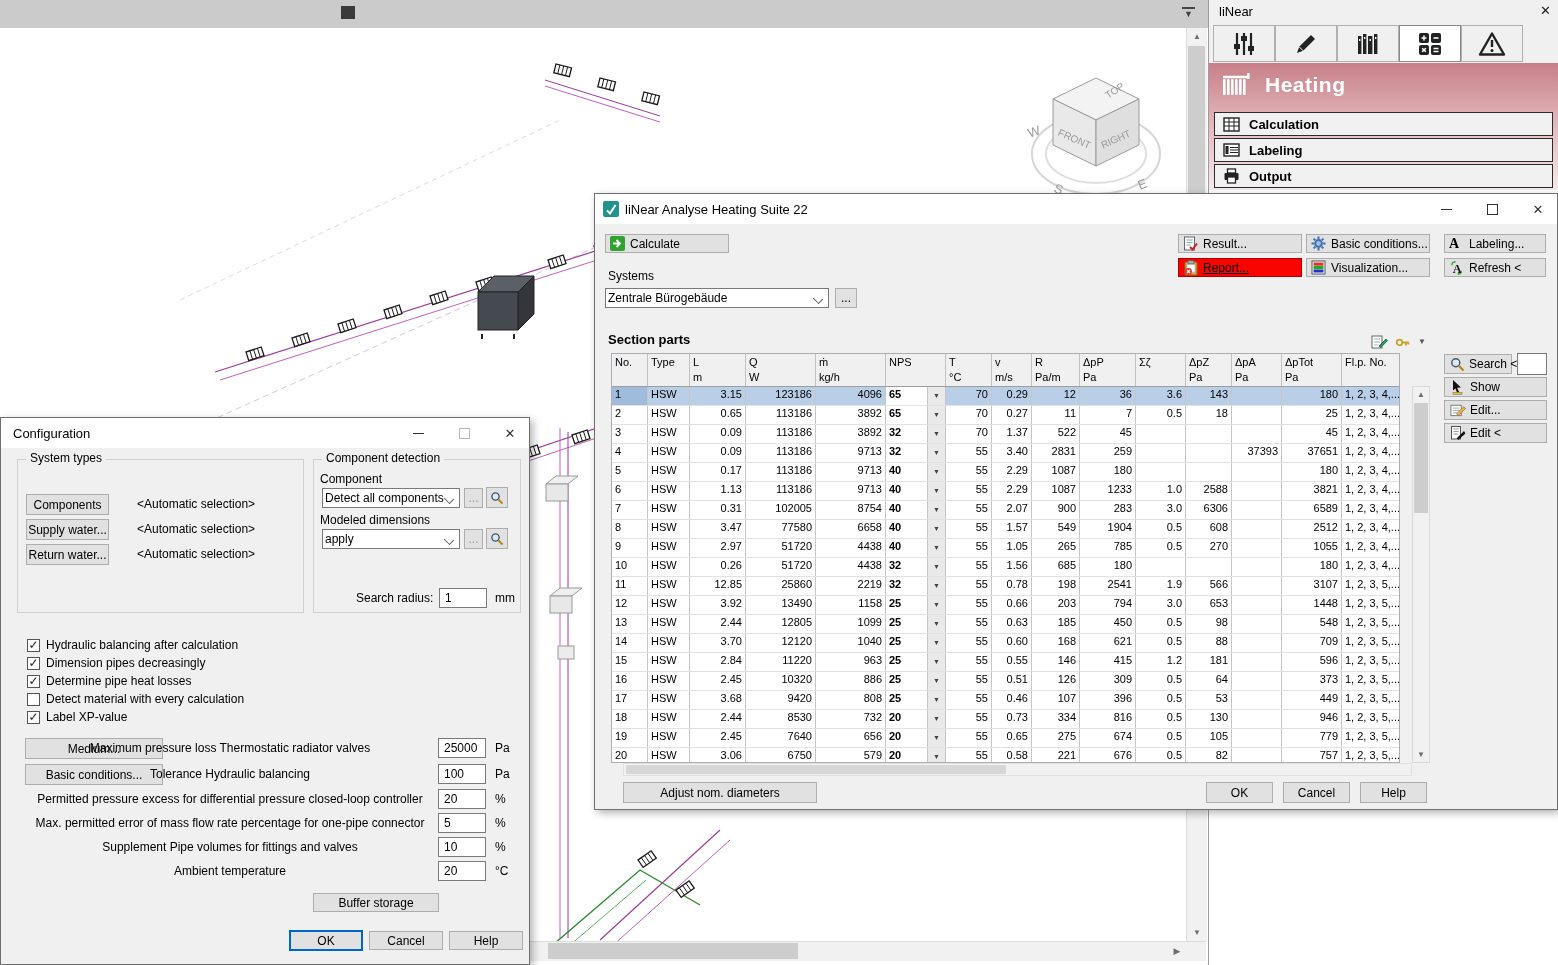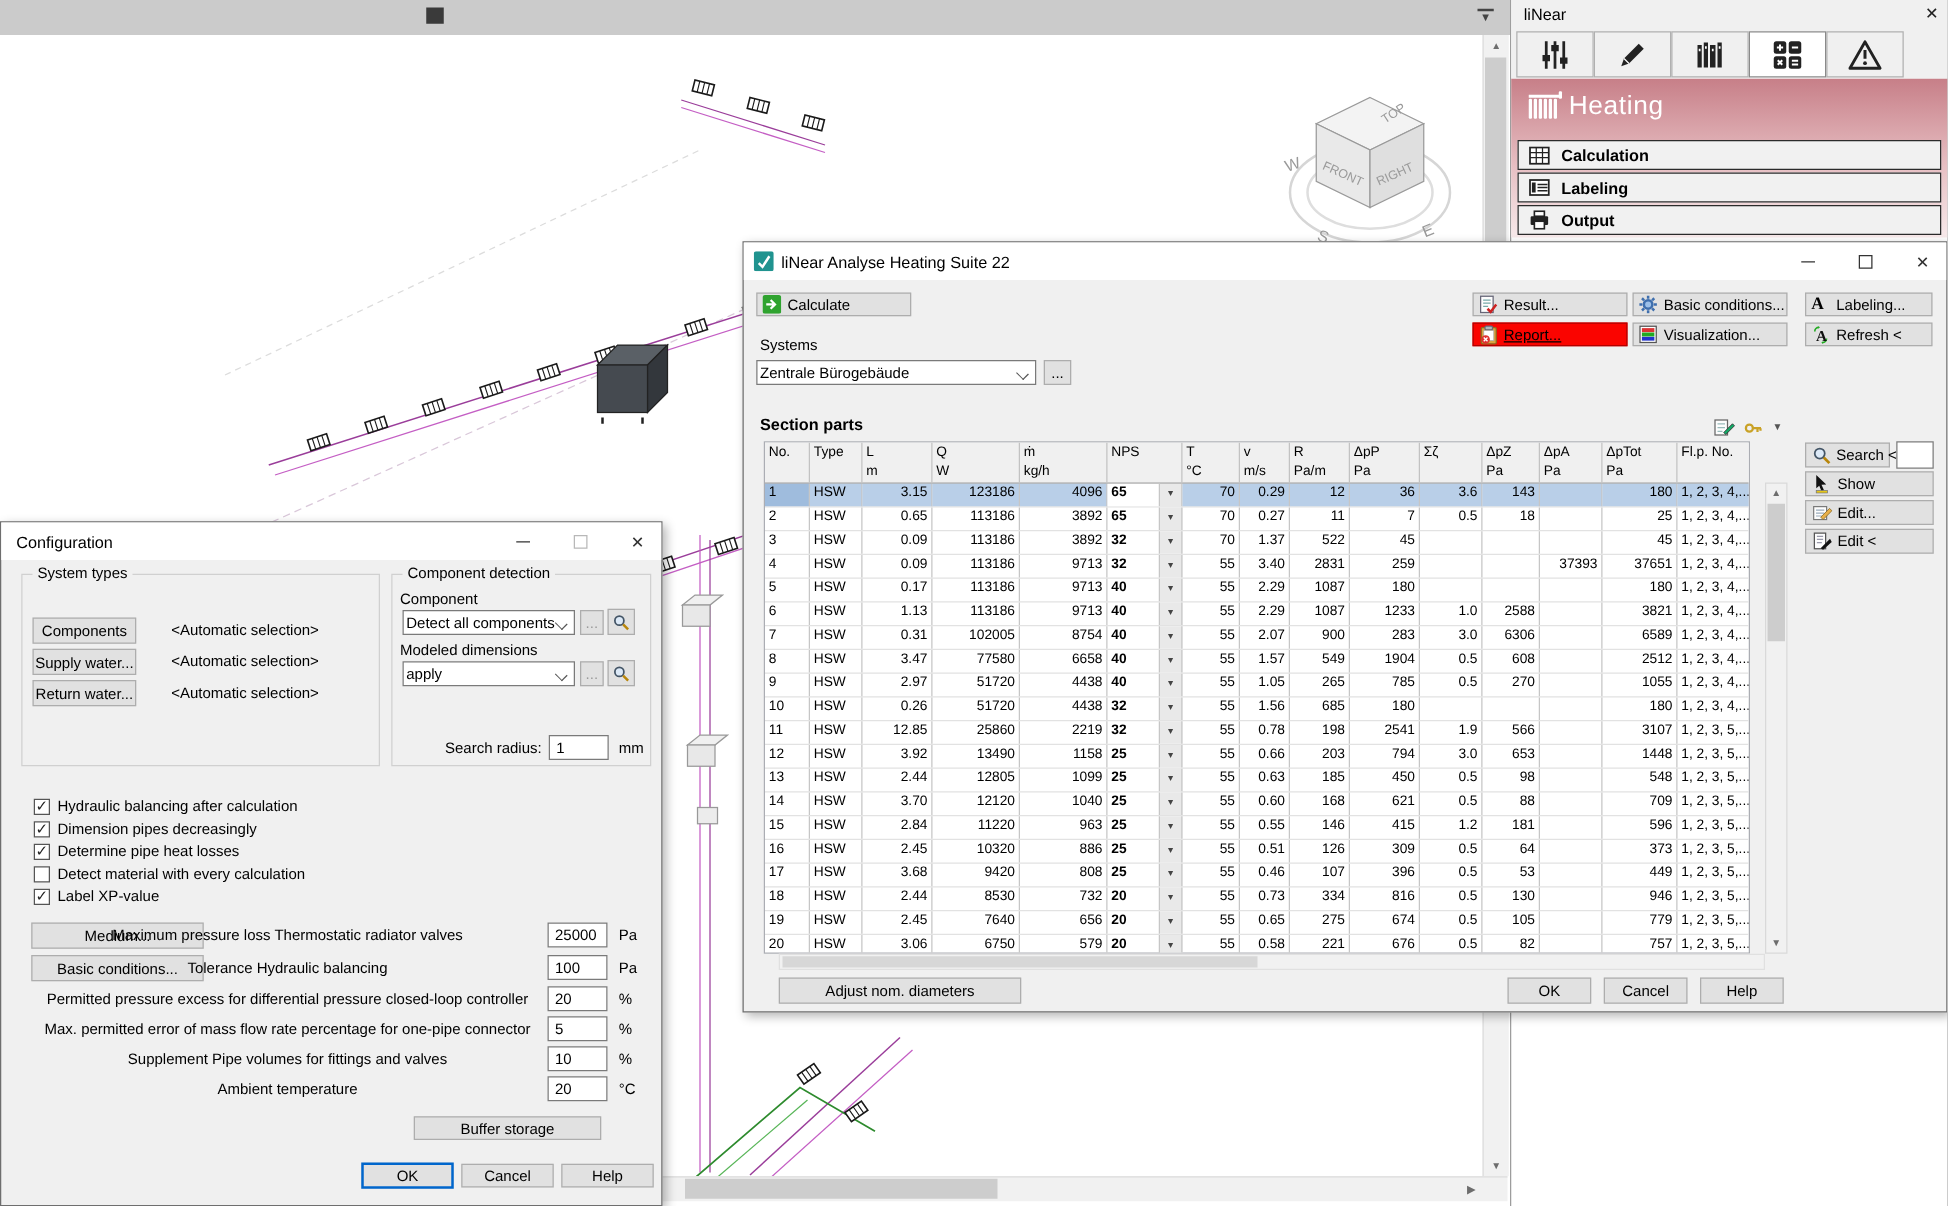--- a/index.html
+++ b/index.html
@@ -28,21 +28,21 @@
          border-left:1px solid #9d9d9d;z-index:5;}
   .panel-title{position:absolute;left:0;top:0;width:100%;height:24px;background:#f0f0f0;}
   .panel-title .t{position:absolute;left:10px;top:4px;font-size:13px;}
   .panel-close{position:absolute;right:8px;top:3px;font-size:13px;color:#222;}
   .ptabs{position:absolute;left:0;top:24px;width:350px;height:39px;background:#f0f0f0;}
   .ptab{position:absolute;top:1px;width:62px;height:37px;border:1px solid #b0b0b0;box-sizing:border-box;
         display:flex;align-items:center;justify-content:center;background:#f0f0f0;}
   .ptab.sel{background:#fff;border-color:#8a8a8a;}
   .heat{position:absolute;left:0;top:63px;width:350px;height:127px;
         background:linear-gradient(#c77f88,#e7bfc3 55%,#f7e9ea);}
-  .heat-title{position:absolute;left:12px;top:8px;display:flex;align-items:center;gap:4px;}
+  .heat-title{position:absolute;left:12px;top:8px;display:flex;align-items:center;gap:14px;font-weight:bold;}
   .heat-title .lbl{color:#fff;font-size:21px;letter-spacing:.5px;}
   .pnav{position:absolute;left:5px;width:339px;height:24px;background:#f1f1f1;border:1px solid #2b2b2b;
         box-sizing:border-box;display:flex;align-items:center;}
   .pnav-ic{margin-left:8px;width:18px;display:flex;}
   .pnav-lb{margin-left:8px;font-weight:bold;font-size:13px;}
   .delwarn{position:absolute;left:5px;top:936px;width:339px;height:23px;background:#f1f1f1;
            border:1px solid #2b2b2b;box-sizing:border-box;display:flex;align-items:center;z-index:6;}
   
   .dlg{position:absolute;background:#f0f0f0;border:1px solid #6e6e6e;box-sizing:border-box;
        box-shadow:3px 3px 8px rgba(0,0,0,.3);}
@@ -1069,21 +1069,21 @@
           <div class="input pinp">10</div>
           <div class="punit">%</div>
         </div>
         <div class="prow" style="top: 123px;">
           <div class="plb">Ambient temperature</div>
           <div class="input pinp">20</div>
           <div class="punit">°C</div>
         </div>
       </div>
 
-    <div class="btn" style="left:330px;top:475px;width:150px;height:19px">
+    <div class="btn" style="left:312px;top:475px;width:126px;height:19px">
       <span>Buffer storage</span>
     </div>
 
     <div class="btn okfocus" style="left:288px;top:512px;width:74px;height:21px">
       <span>OK</span>
     </div>
     <div class="btn" style="left:368px;top:513px;width:74px;height:19px">
       <span>Cancel</span>
     </div>
     <div class="btn" style="left:448px;top:513px;width:74px;height:19px">

